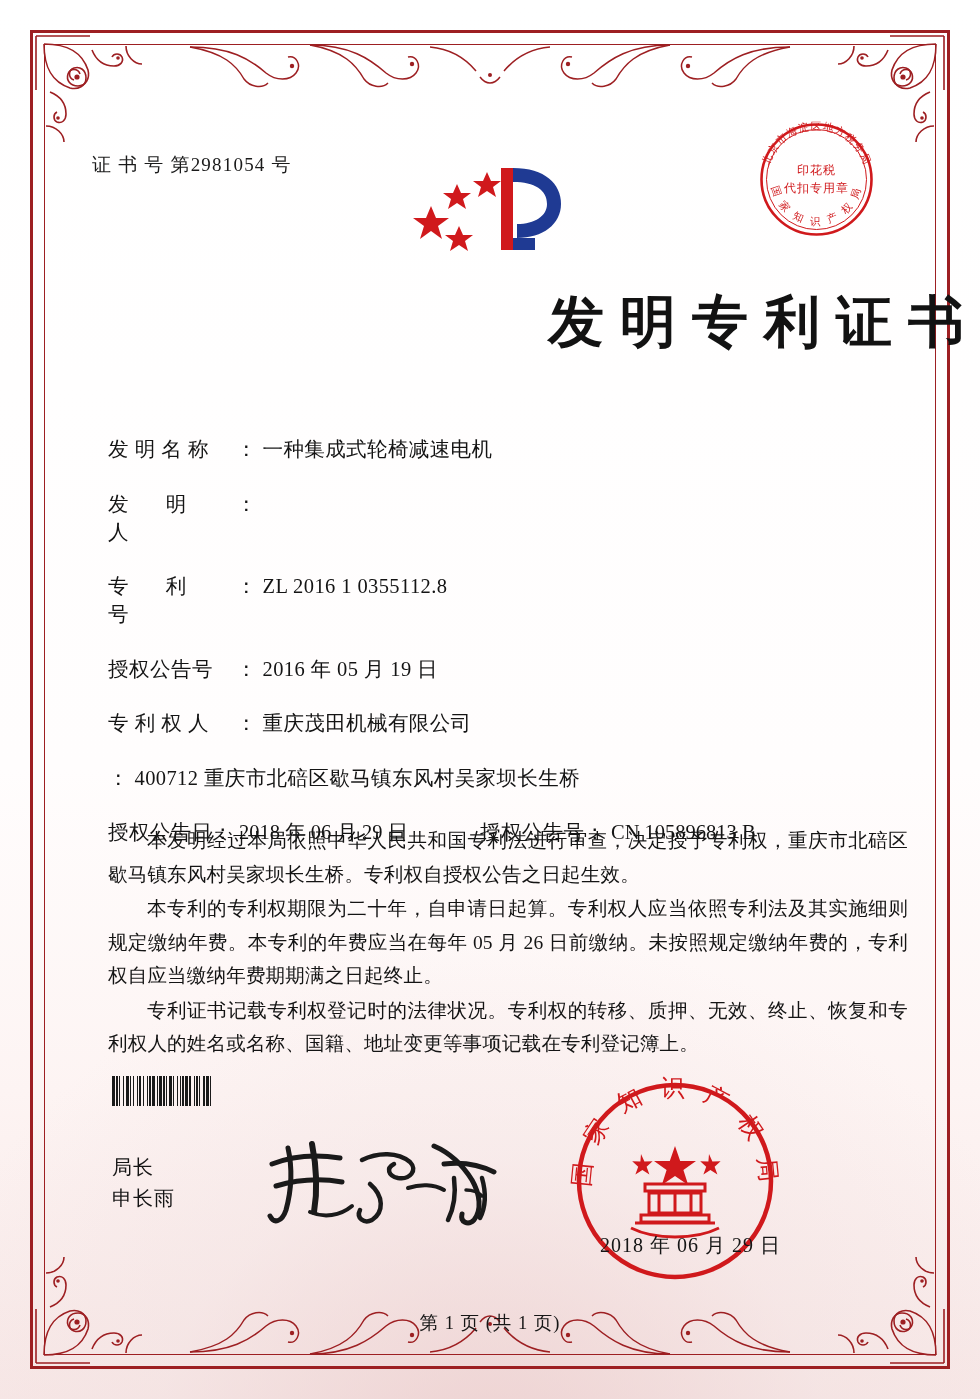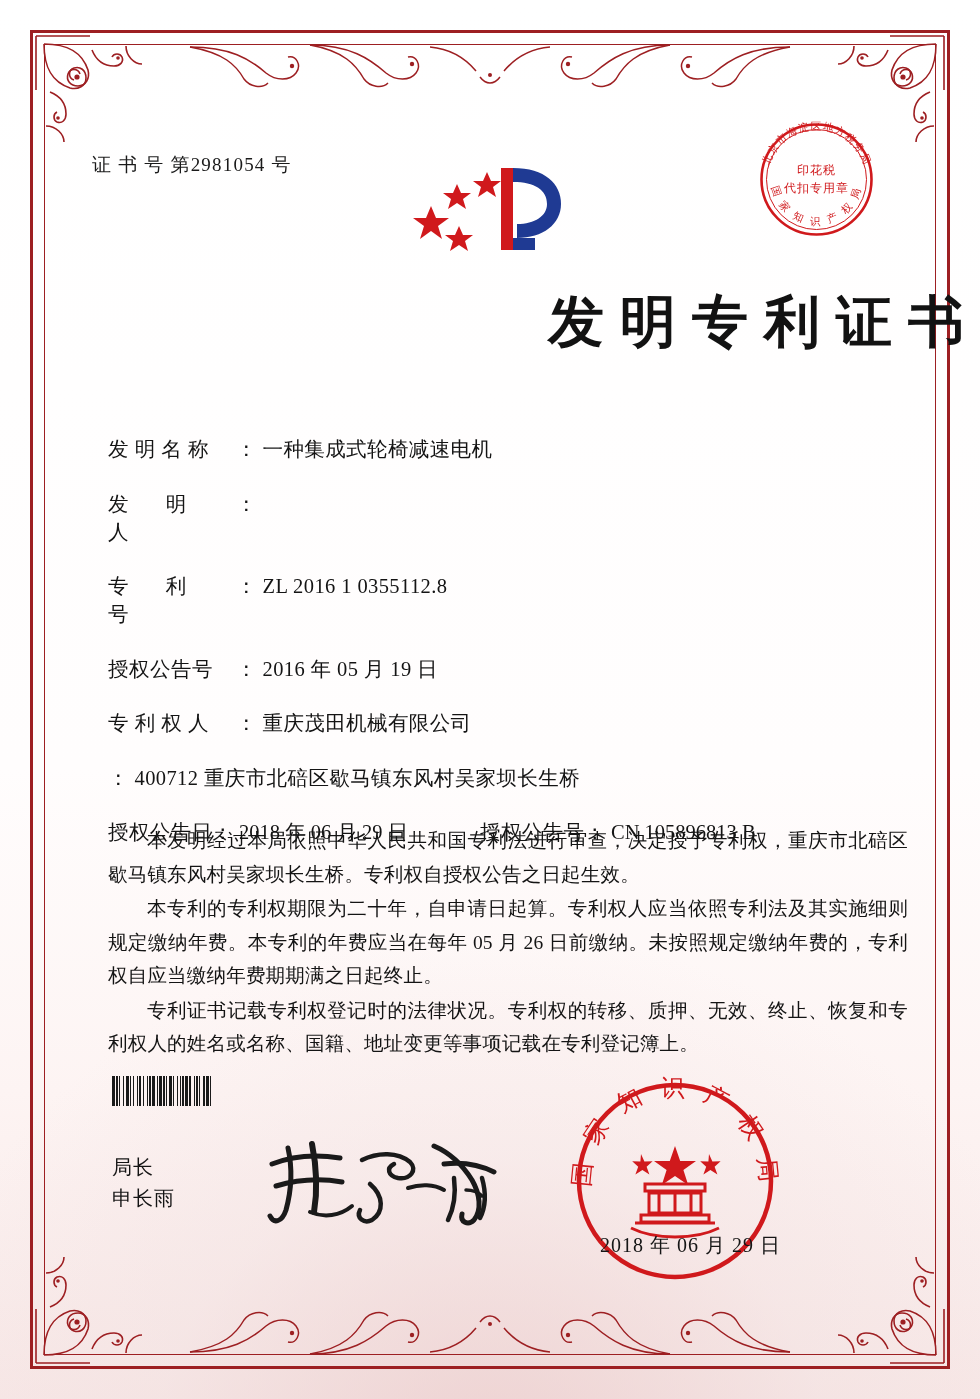--- a/index.html
+++ b/index.html
@@ -453,14 +453,15 @@
           <rect x="-34" y="25" width="68" height="7"></rect>
           <path d="M-44 38 C-20 50 20 50 44 38"></path>
           <path d="M-40 33 h80"></path>
         </g>
       </g>
     </svg>
   </div>
 
   <div class="issue-date">2018 年 06 月 29 日</div>
 
+  <div class="page-no">第 1 页 (共 1 页)</div>
 
 </div>
 
 </body></html>

